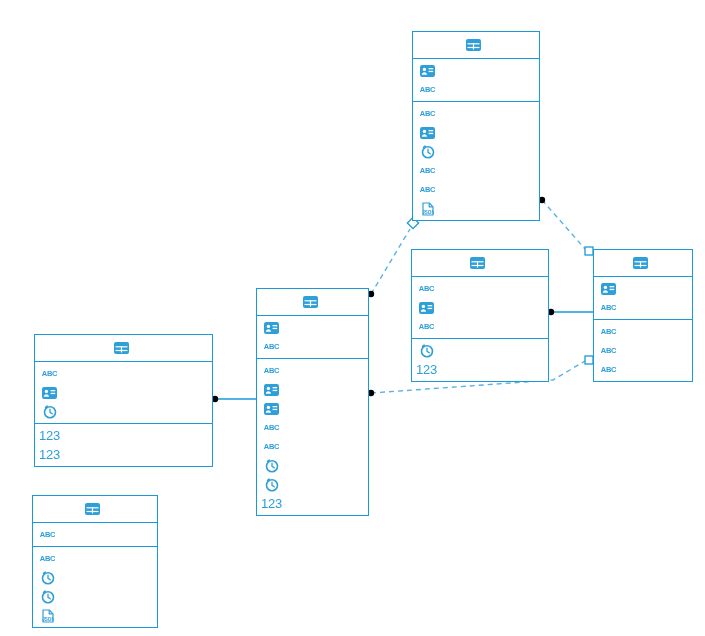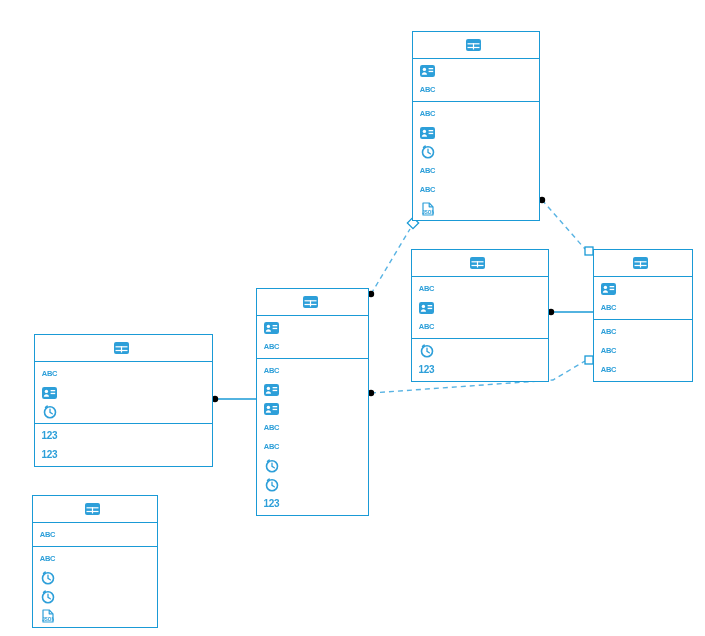--- a/index.html
+++ b/index.html
@@ -29,21 +29,21 @@
   .crow{
     height:19px;
     display:flex;align-items:center;gap:5px;
     padding:0 6px;
     font-size:12.5px;color:#000;
     white-space:nowrap;
   }
   .crow.key{font-weight:700;}
   .ticon{flex:none;display:flex;align-items:center;justify-content:center;width:17px;}
   .abc{font-size:7.5px;font-weight:800;color:var(--icon);letter-spacing:-0.3px;}
-  .n123{font-size:10px;font-weight:700;color:var(--icon);letter-spacing:-0.3px;}
+  .n123{font-size:13px;font-weight:400;color:var(--icon);letter-spacing:-0.3px;}
   .rel-solid{stroke:var(--accent);stroke-width:1.4;fill:none;}
   .rel-dashed{stroke:var(--dash);stroke-width:1.4;fill:none;stroke-dasharray:5 4;}
   .rel-dot{fill:#000;}
   .rel-square{fill:#fff;stroke:var(--accent);stroke-width:1.3;}
 </style>
 </head>
 <body>
 
 <div id="stage" style="--accent: #1a9ad6; --icon: #2d9fd9; --dash: #58b3e3; background: rgb(255, 255, 255);">
   <svg id="relations" width="705" height="636" viewBox="0 0 705 636">

